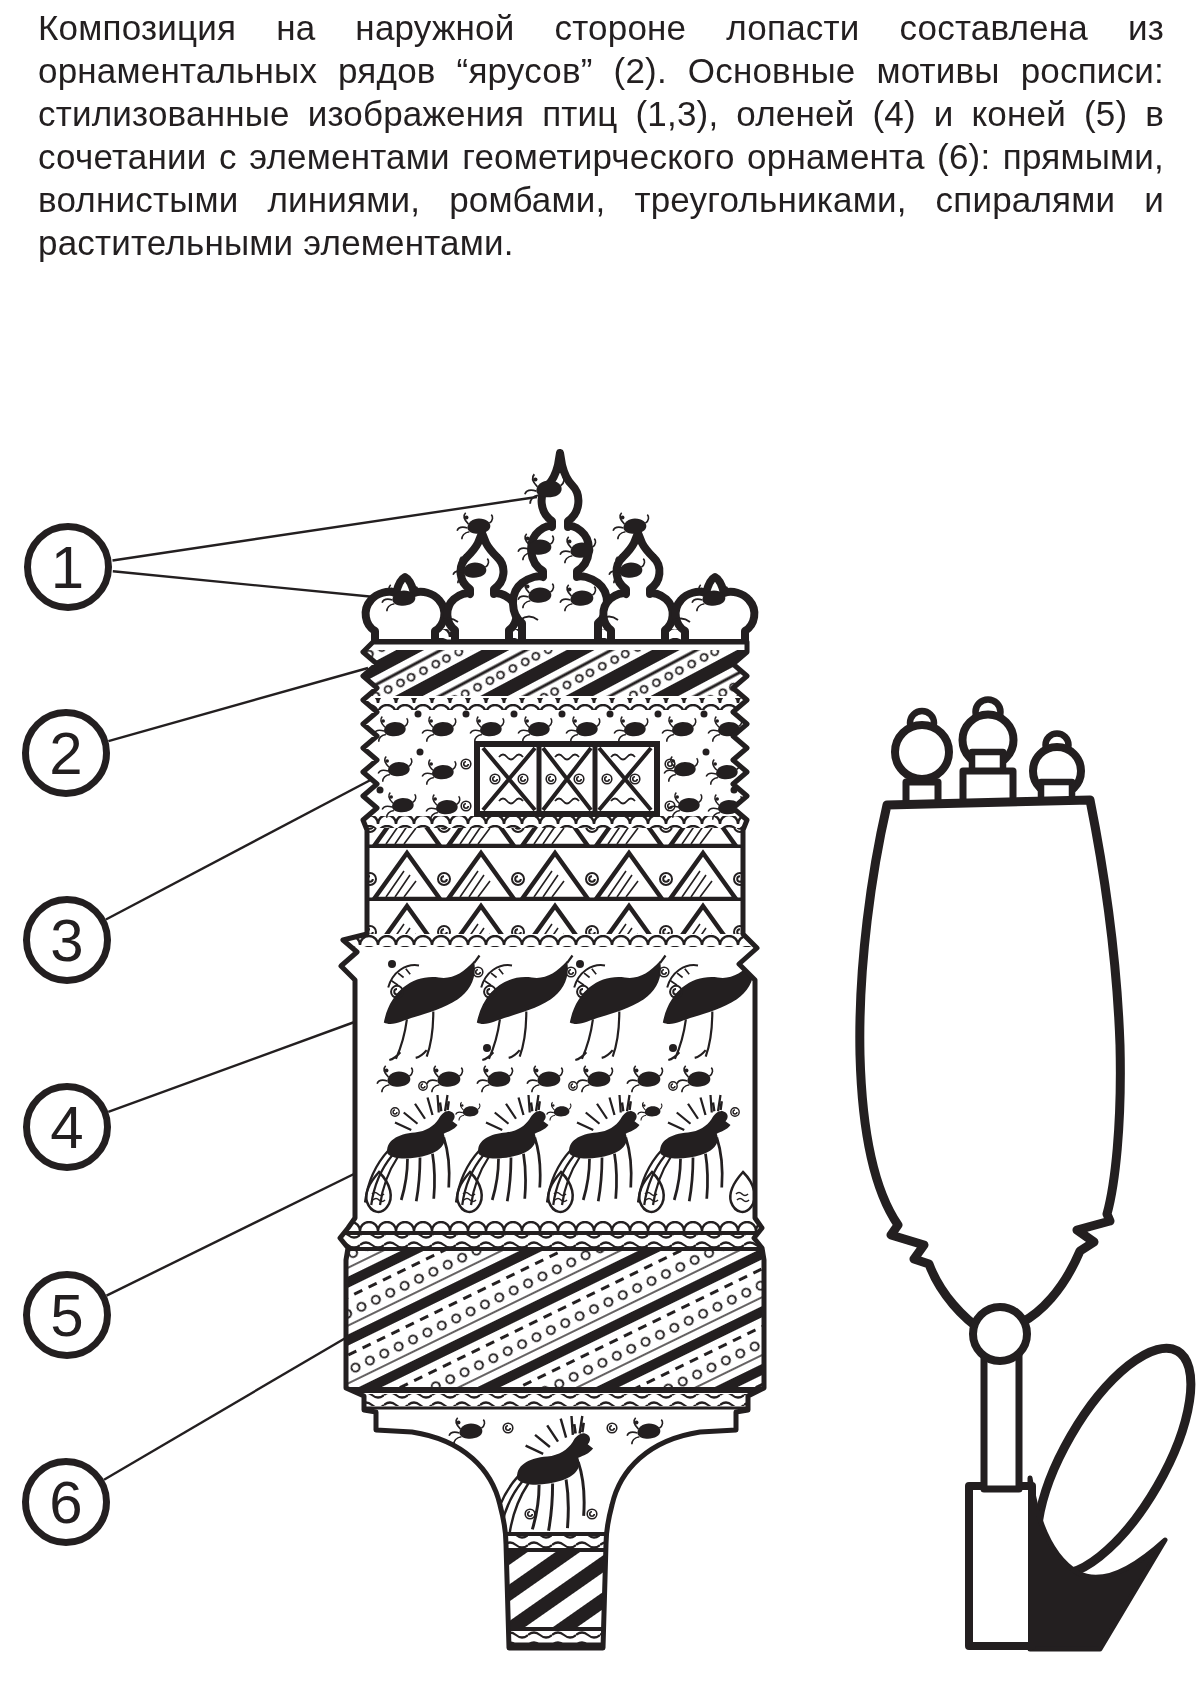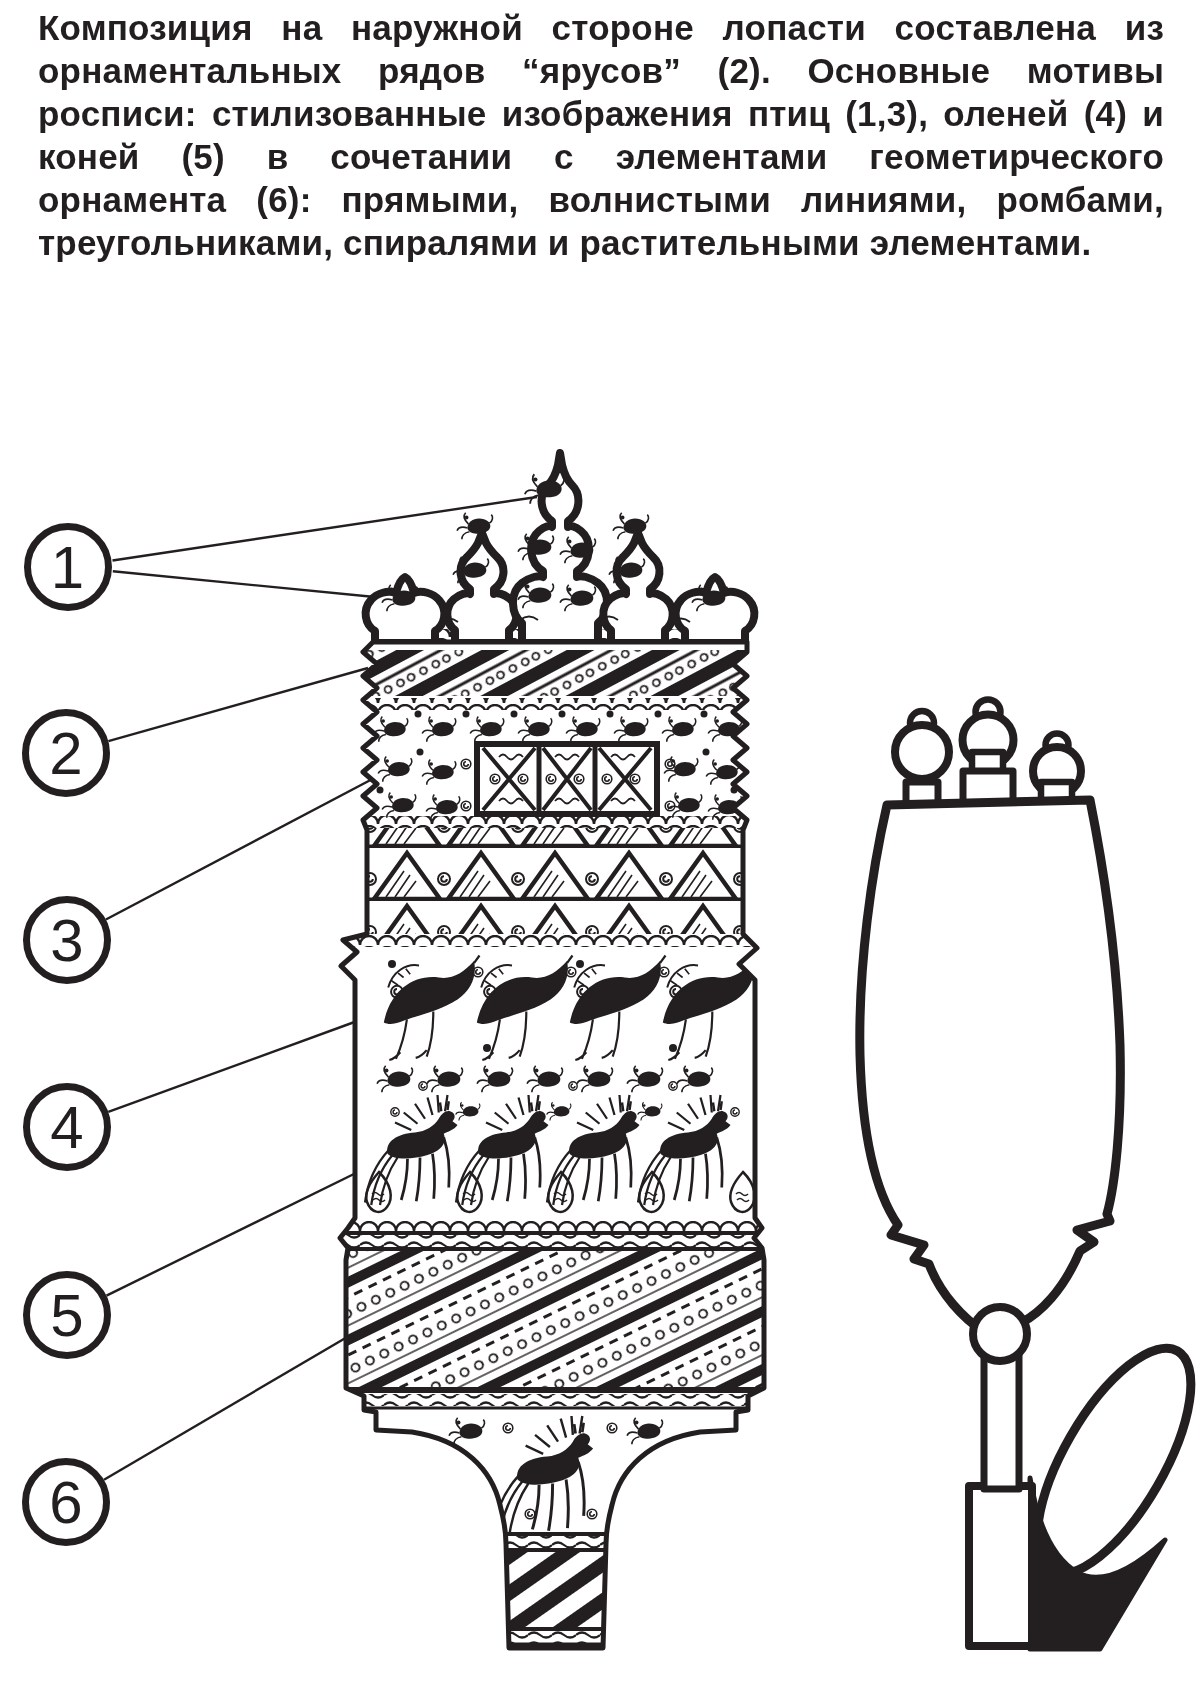--- a/index.html
+++ b/index.html
@@ -3,21 +3,21 @@
 <meta charset="utf-8">
 <style>
   html,body{margin:0;padding:0;}
   body{
     width:1200px;height:1682px;position:relative;background:#fff;
     font-family:"Liberation Sans", sans-serif;color:#231f20;overflow:hidden;
     --ink:#231f20;
   }
   .intro{
     position:absolute;left:38px;top:6px;width:1126px;
-    font-size:35px;font-weight:bold;line-height:43px;
+    font-size:35px;font-weight:normal;line-height:43px;
     text-align:justify;color:var(--ink);margin:0;
     letter-spacing:.2px;
   }
   .fig{position:absolute;left:0;top:0;width:1200px;height:1682px;color:var(--ink);}
   .callout{
     position:absolute;width:88px;height:88px;box-sizing:border-box;
     border:7px solid var(--ink);border-radius:50%;background:#fff;
     display:flex;align-items:center;justify-content:center;
     font-size:60px;font-weight:400;color:var(--ink);
   }

